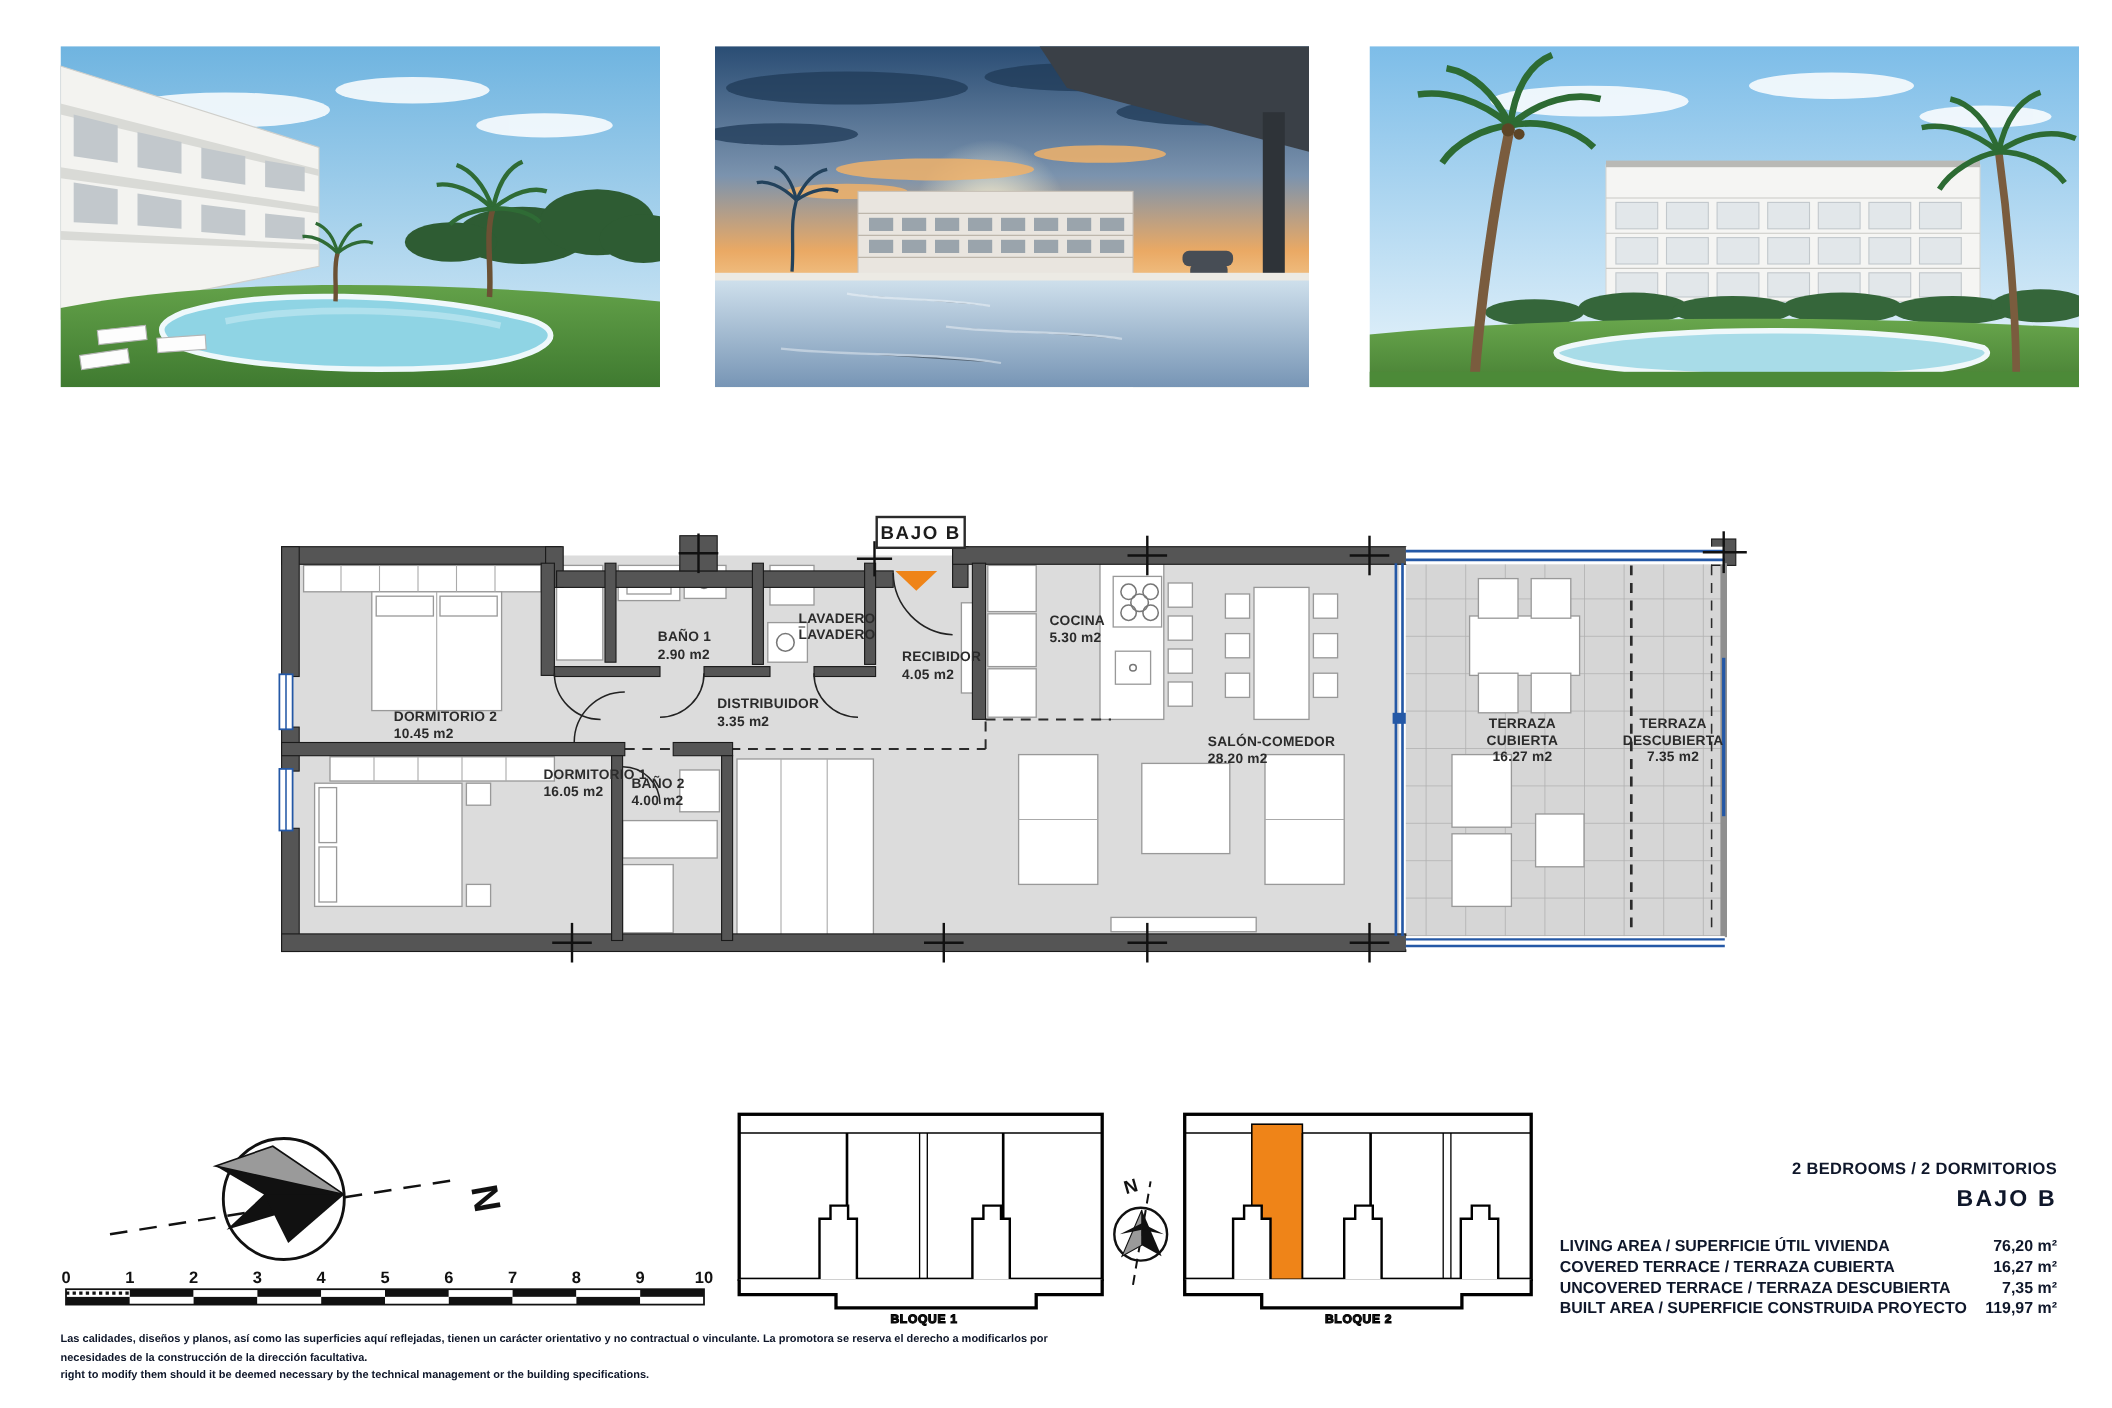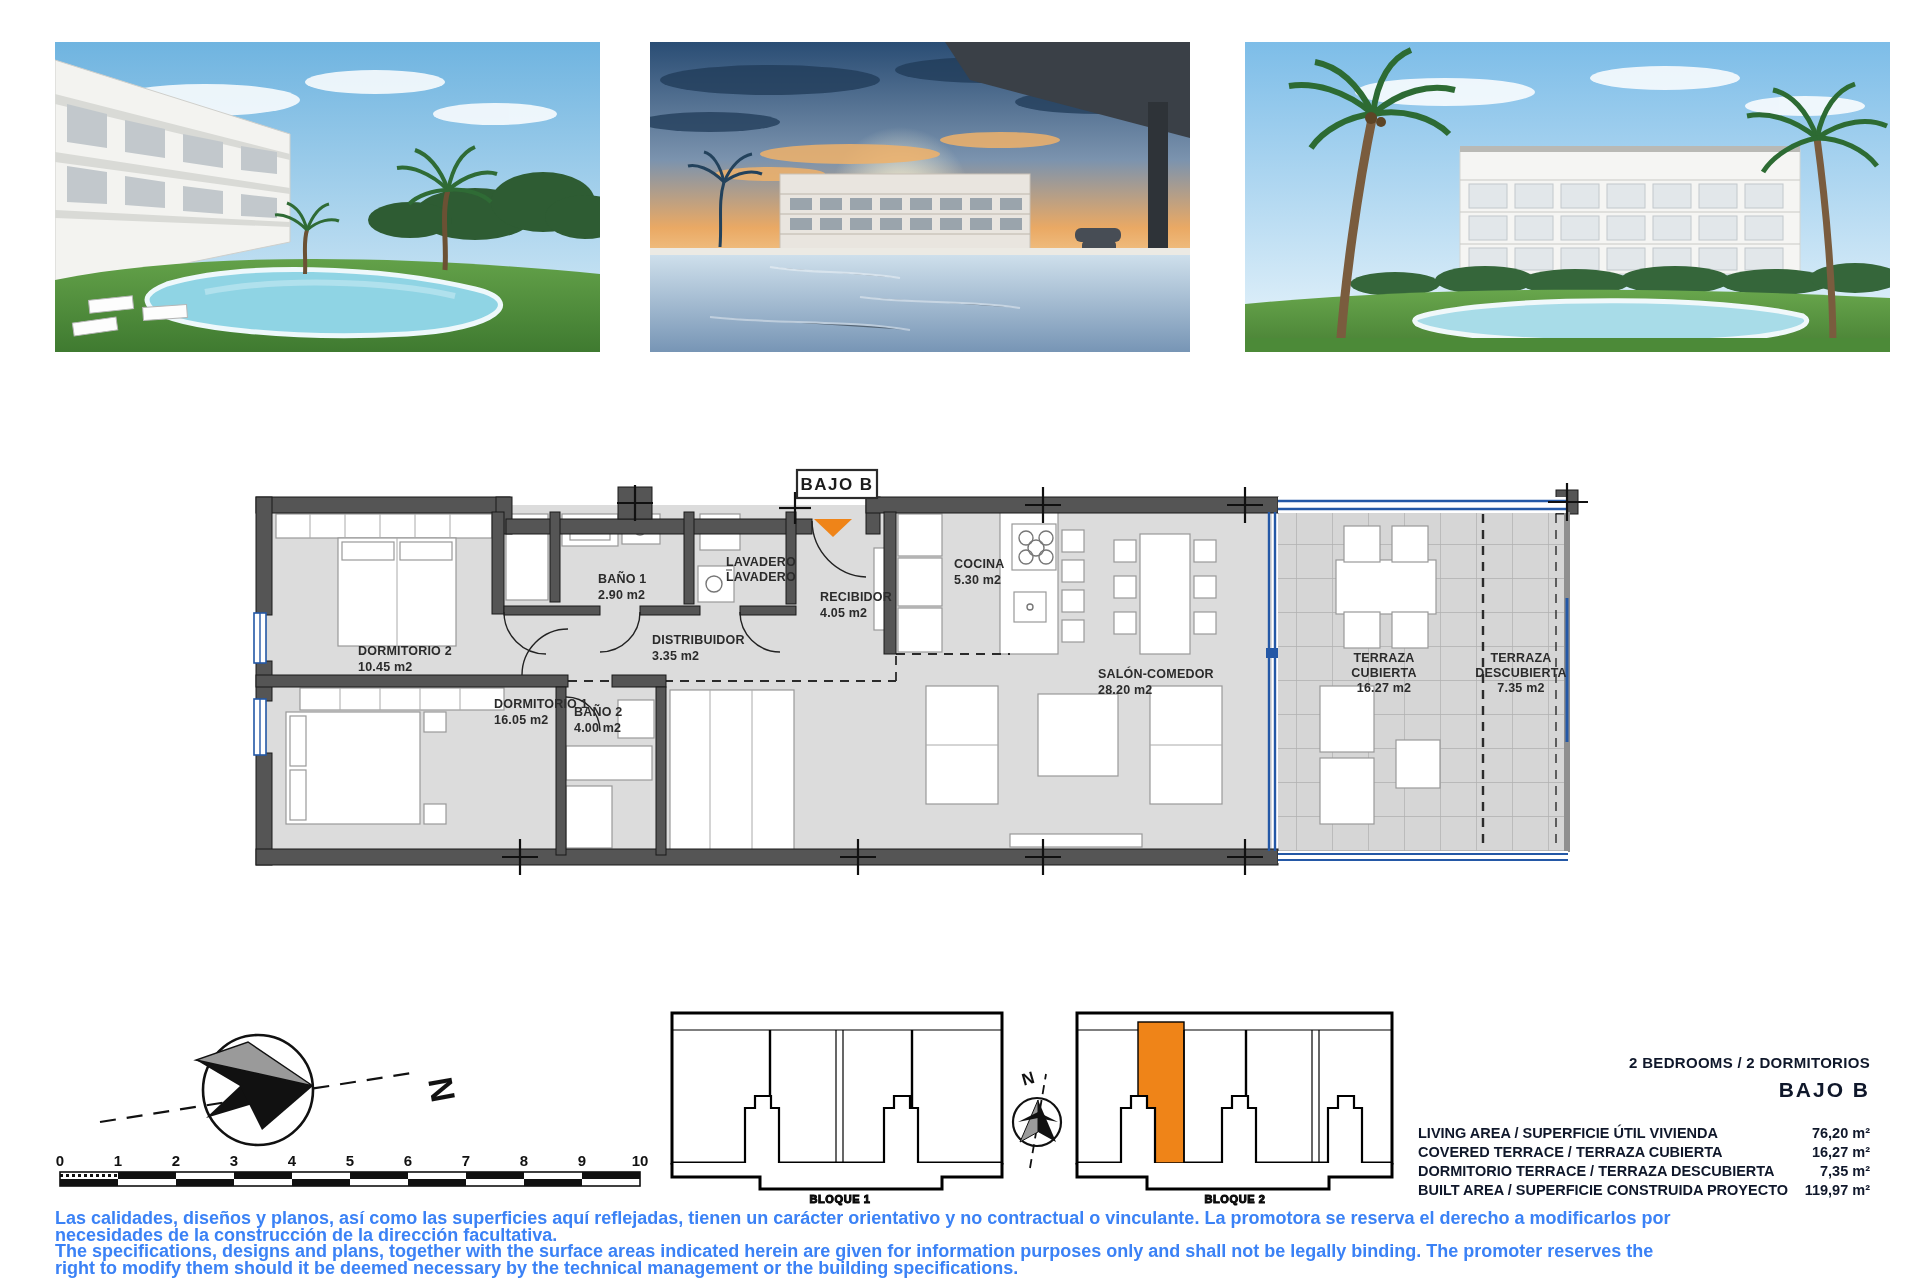--- a/index.html
+++ b/index.html
@@ -19,22 +19,22 @@
   .north{font-family:"Liberation Sans",sans-serif;font-weight:bold;fill:#111;}
   
   .summary{position:absolute;left:1418px;top:1054px;width:452px;color:#0f172a;}
   .summary .bedrooms{text-align:right;font-weight:bold;font-size:15px;letter-spacing:.3px;}
   .summary .unit{text-align:right;font-weight:bold;font-size:21px;letter-spacing:2px;margin-top:7px;}
   .summary .rows{margin-top:22px;}
   .summary .row{display:flex;justify-content:space-between;font-weight:bold;font-size:14.5px;line-height:19px;}
   .summary .row .lab{white-space:nowrap;}
   .summary .row .val{white-space:nowrap;}
   
-  .disclaimer{position:absolute;left:55px;top:1210px;width:1330px;color:#3b82f6;font-weight:bold;
-              font-size:18px;line-height:16.5px;}
+  .disclaimer{position:absolute;left:55px;top:1210px;width:1330px;color:#0f172a;font-weight:bold;
+              font-size:10px;line-height:16.5px;}
   .disclaimer div{white-space:nowrap;}
 </style>
 </head>
 <body>
 
 <div class="page">
 
   <svg id="photo1" class="photo" width="545" height="310" viewBox="0 0 545 310">
     <defs>
       <linearGradient id="p1sky" x1="0" y1="0" x2="0" y2="1">
@@ -582,30 +582,29 @@
     <div class="rows">
       <div class="row">
         <span class="lab">LIVING AREA / SUPERFICIE ÚTIL VIVIENDA</span>
         <span class="val">76,20 m²</span>
       </div>
       <div class="row">
         <span class="lab">COVERED TERRACE / TERRAZA CUBIERTA</span>
         <span class="val">16,27 m²</span>
       </div>
       <div class="row">
-        <span class="lab">DORMITORIO TERRACE / TERRAZA DESCUBIERTA</span>
+        <span class="lab">UNCOVERED TERRACE / TERRAZA DESCUBIERTA</span>
         <span class="val">7,35 m²</span>
       </div>
       <div class="row">
         <span class="lab">BUILT AREA / SUPERFICIE CONSTRUIDA PROYECTO</span>
         <span class="val">119,97 m²</span>
       </div>
     </div>
   </div>
 
   <div class="disclaimer">
     <div>Las calidades, diseños y planos, así como las superficies aquí reflejadas, tienen un carácter orientativo y no contractual o vinculante. La promotora se reserva el derecho a modificarlos por</div>
     <div>necesidades de la construcción de la dirección facultativa.</div>
-    <div>The specifications, designs and plans, together with the surface areas indicated herein are given for information purposes only and shall not be legally binding. The promoter reserves the</div>
     <div>right to modify them should it be deemed necessary by the technical management or the building specifications.</div>
   </div>
 
 </div>
 
 </body></html>

